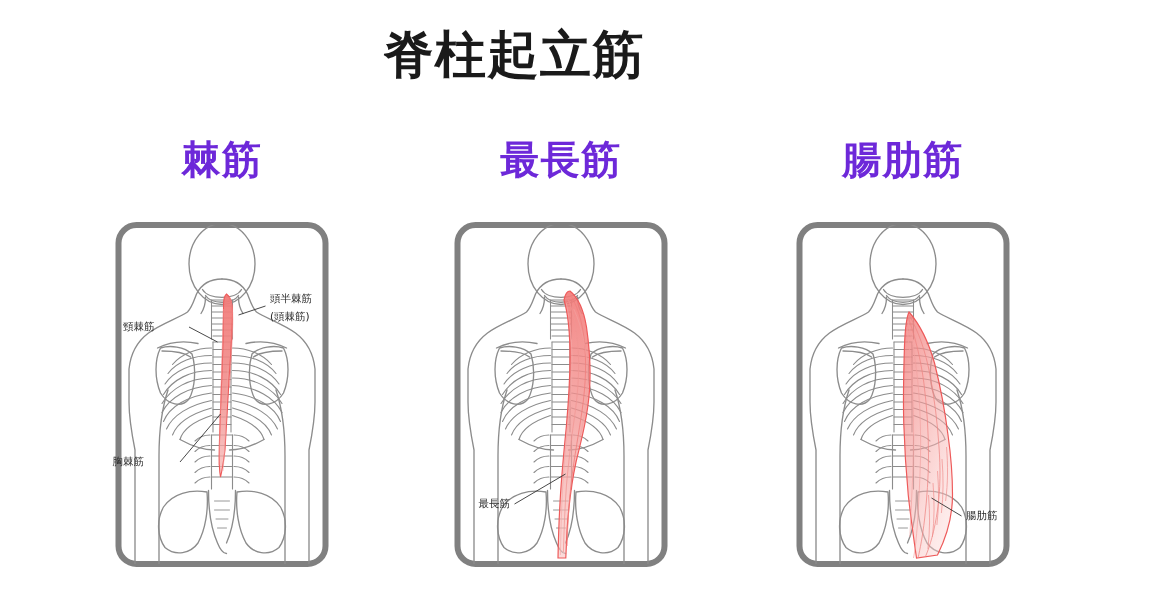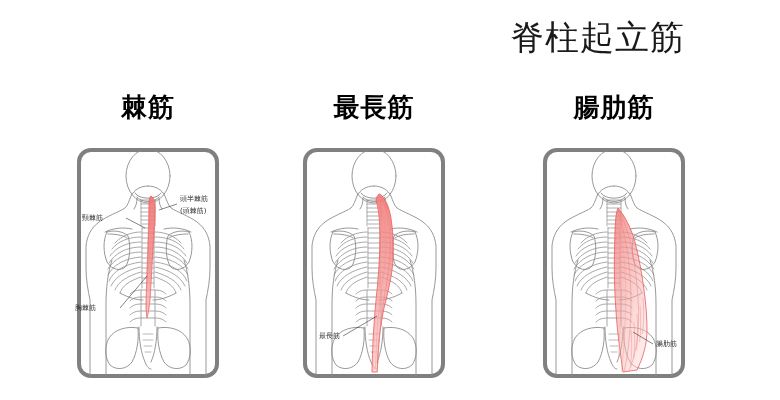--- a/index.html
+++ b/index.html
@@ -17,52 +17,52 @@
   #figure-root {
     position: relative;
     width: 780px;
     height: 400px;
   }
   .main-title {
     position: absolute;
     top: 18px;
     left: 0;
     width: 685px;
-    text-align: right;
+    text-align: center;
     font-size: 34px;
-    font-weight: 400;
+    font-weight: 700;
     color: #1a1a1a;
     letter-spacing: 1px;
     line-height: 1.15;
   }
   .panels {
     position: absolute;
     top: 92px;
     left: 0;
     width: 780px;
     height: 300px;
   }
   .panel {
     position: absolute;
     top: 0;
     width: 212px;
     height: 300px;
   }
   .panel-1 { left: 42px; }
   .panel-2 { left: 268px; }
-  .panel-3 { left: 508px; }
+  .panel-3 { left: 496px; }
   .panel-title {
     position: absolute;
     top: 0;
     left: 0;
     width: 212px;
     text-align: center;
     font-size: 26px;
     font-weight: 700;
-    color: #000000;
+    color: #6d28d9;
     letter-spacing: 1px;
     line-height: 1.2;
   }
   .panel-frame {
     position: absolute;
     top: 56px;
     left: 35px;
     width: 142px;
     height: 230px;
     border: 4px solid #808080;

